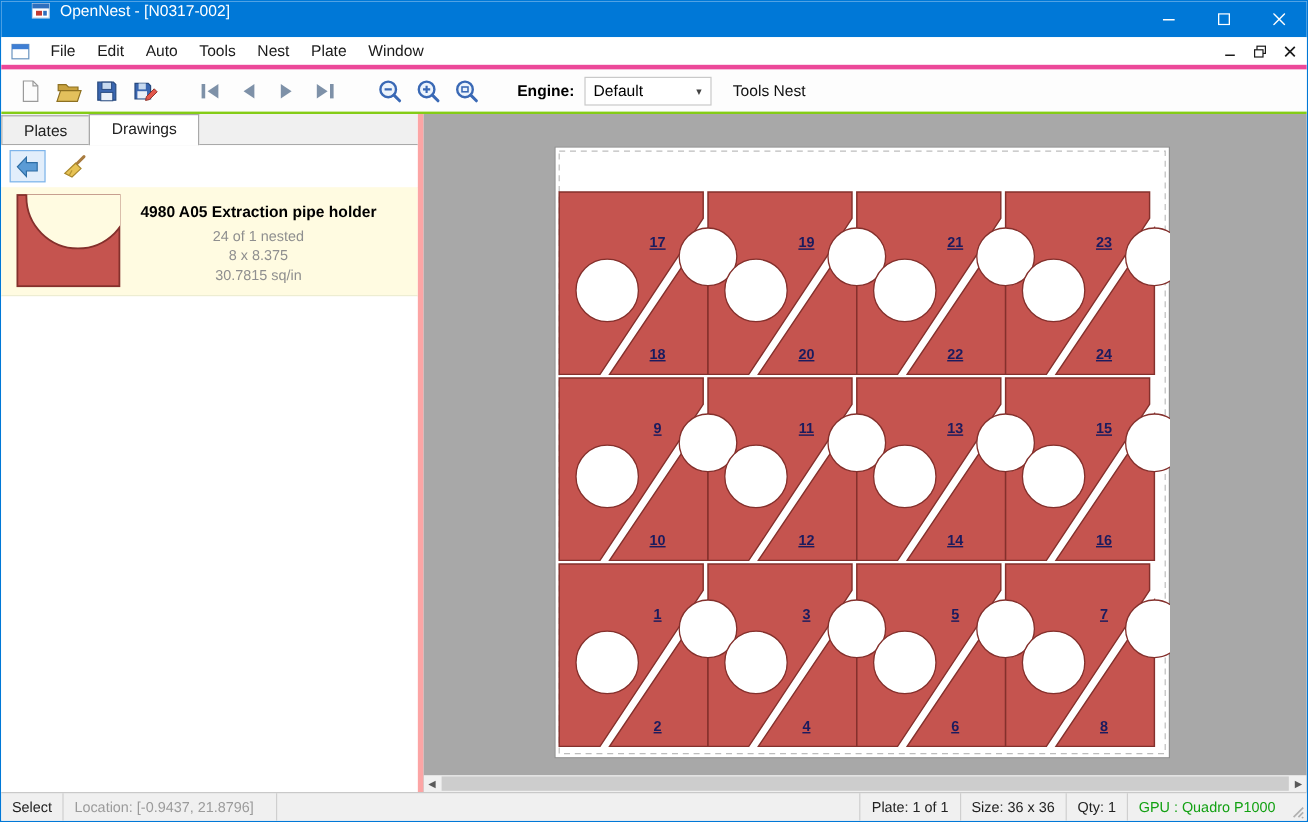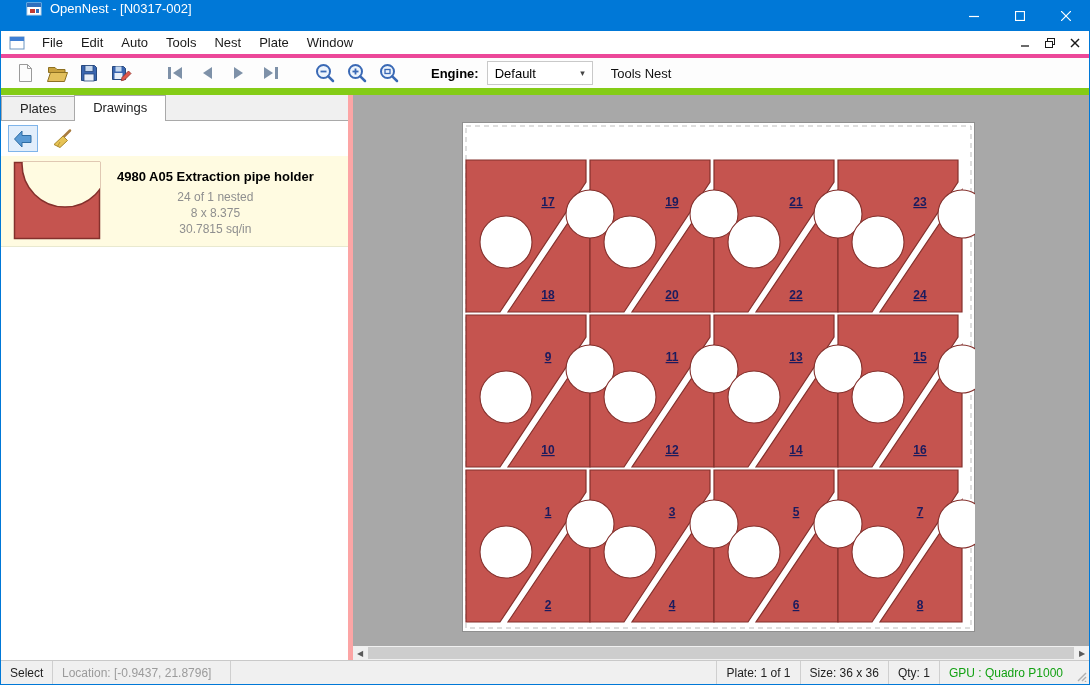--- a/index.html
+++ b/index.html
@@ -15,21 +15,21 @@
   .cap-btn { width:46px; height:100%; display:flex; align-items:center; justify-content:center; }
 
   
   .menubar { flex:0 0 26px; background:#fff; display:flex; align-items:center; border-bottom:4px solid #ec4899; }
   .mdi-icon { margin:0 8px 0 8px; display:flex; }
   .menu-item { padding:4px 9px; color:#1a1a1a; cursor:default; }
   .menubar .spacer { flex:1; }
   .mdi-btn { width:22px; height:100%; display:flex; align-items:center; justify-content:center; margin-right:3px; }
 
   
-  .toolbar { flex:0 0 37px; background:#fdfdfd; display:flex; align-items:center; padding-left:8px; border-bottom:7px solid #84cc16; }
+  .toolbar { flex:0 0 37px; background:#fdfdfd; display:flex; align-items:center; padding-left:8px; border-bottom:2px solid #84cc16; }
   .tb { width:32px; height:30px; display:flex; align-items:center; justify-content:center; }
   .grp { display:flex; }
   .grp + .grp { margin-left:22px; }
   .engine-label { margin-left:26px; font-weight:bold; }
   .combo { width:106px; height:24px; border:1px solid #c9c9c9; background:#fff; display:flex; align-items:center; padding:0 7px; margin-left:8px;gap:23px; }
   .combo .val { flex:1; }
   .combo .chev { font-size:9px; color:#444; }
   .autonest { margin-left:18px; color:#111; }
 
   

